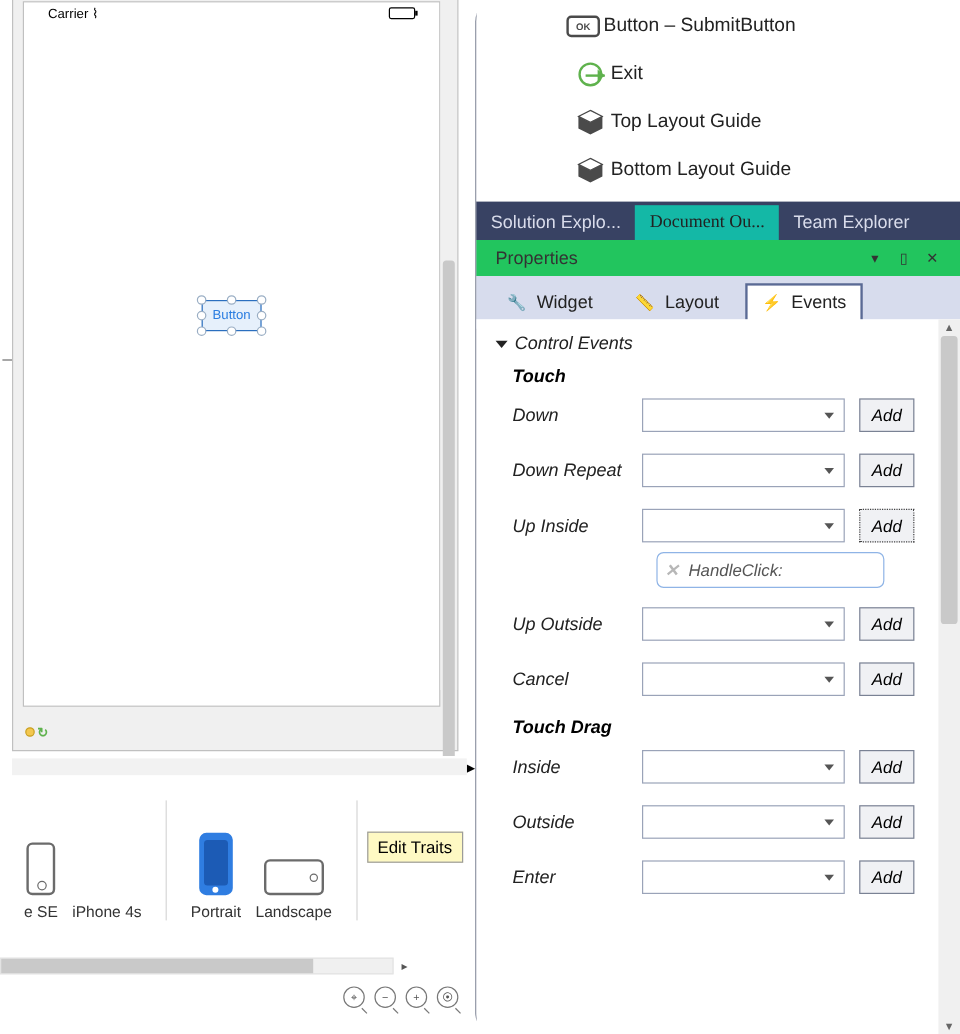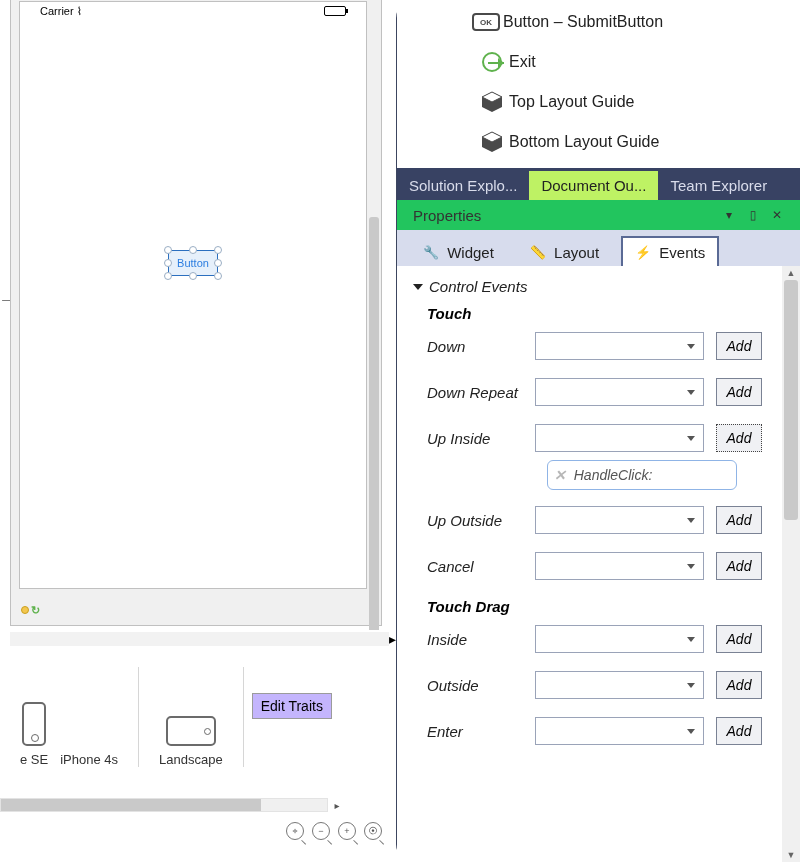--- a/index.html
+++ b/index.html
@@ -34,21 +34,21 @@
   .dev-group { display:flex; flex-direction:row; align-items:flex-end; border-right:1px solid #d6d6d6; padding:0 14px; height:100px; }
   .dev-item { display:flex; flex-direction:column; align-items:center; margin:0 6px; font-size:13px; color:#333; }
   .dev-label { margin-top:6px; }
   .phone-icon { width:24px; height:44px; border:2px solid #6b6b6b; border-radius:5px; position:relative; }
   .phone-icon:after { content:""; position:absolute; bottom:2px; left:50%; width:6px; height:6px; margin-left:-3px; border:1px solid #6b6b6b; border-radius:50%; }
   .phone-blue { width:28px; height:52px; background:#2f7de1; border-radius:6px; position:relative; }
   .phone-blue:before { content:""; position:absolute; top:6px; left:4px; right:4px; bottom:8px; background:#1c5bb5; border-radius:3px; }
   .phone-blue:after { content:""; position:absolute; bottom:2px; left:50%; width:5px; height:5px; margin-left:-3px; background:#fff; border-radius:50%; }
   .land-icon { width:50px; height:30px; border:2px solid #6b6b6b; border-radius:5px; position:relative; }
   .land-icon:after { content:""; position:absolute; right:3px; top:50%; width:5px; height:5px; margin-top:-3px; border:1px solid #6b6b6b; border-radius:50%; }
-  .edit-traits-btn { height:26px; padding:2px 8px; border:1px solid #9b9b9b; background:#c4b5fd; font-size:14px; margin-top:26px; margin-left:8px; }
+  .edit-traits-btn { height:26px; padding:2px 8px; border:1px solid #9b9b9b; background:#fef9c3; font-size:14px; margin-top:26px; margin-left:8px; }
 
   .bottom-hscroll2 { position:absolute; left:0; right:50px; top:796px; height:18px; display:flex; align-items:center; }
   .hsc-track { flex:1; height:14px; background:#f0f0f0; border:1px solid #e3e3e3; position:relative; }
   .hsc-thumb { position:absolute; left:0; width:260px; height:100%; background:#c9c9c9; }
   .hsc-arrow { width:18px; height:14px; display:flex; align-items:center; justify-content:center; font-size:10px; color:#555; }
 
   .zoom-row { position:absolute; right:14px; top:822px; display:flex; gap:8px; font-size:14px; color:#555; }
   .zoom-btn { width:18px; height:18px; border:1px solid #777; border-radius:50%; display:flex; align-items:center; justify-content:center; font-size:9px; position:relative; }
   .zoom-btn:after { content:""; position:absolute; right:-4px; bottom:-4px; width:6px; height:1px; border-bottom:1px solid #777; transform:rotate(45deg); }
 
@@ -60,21 +60,21 @@
   .outline-row.indent2 { padding-left:72px; }
   .ok-icon { width:28px; height:18px; border:2px solid #4a4a4a; border-radius:4px; display:flex; align-items:center; justify-content:center; font-size:8px; font-weight:bold; color:#4a4a4a; letter-spacing:0; }
   .exit-ico { width:20px; height:20px; border:2px solid #5fb24d; border-radius:50%; position:relative; }
   .exit-ico:before { content:""; position:absolute; left:4px; top:8px; width:16px; height:2px; background:#5fb24d; }
   .exit-ico:after { content:""; position:absolute; right:-4px; top:4px; width:0; height:0; border-left:6px solid #5fb24d; border-top:5px solid transparent; border-bottom:5px solid transparent; }
   .cube-ico { width:22px; height:22px; position:relative; }
   .cube-ico svg { display:block; }
 
   .tab-strip-outer { background:#384263; color:#d9dceb; display:flex; height:32px; align-items:flex-end; font-size:15px; }
   .tab-o { padding:6px 12px; display:flex; align-items:center; white-space:nowrap; }
-  .tab-o.active { background:#bef264; color:#222; }
+  .tab-o.active { background:#14b8a6; color:#222;font-family:Liberation Serif, serif; }
 
   .props-header { background:#22c55e; height:30px; display:flex; align-items:center; padding:0 16px; font-size:15px; color:#333; }
   .props-header .spacer { flex:1; }
   .hicon { width:14px; text-align:center; font-size:12px; margin-left:10px; cursor:pointer; }
 
   .prop-tabs { background:#d7dced; height:44px; display:flex; align-items:center; padding:0 12px; gap:8px; }
   .ptab { display:flex; align-items:center; gap:8px; padding:6px 12px; font-size:15px; color:#222; border:2px solid transparent; }
   .ptab.active { background:#fff; border:2px solid #5a6a95; }
   .ptab .pi { font-size:13px; }
 
@@ -140,20 +140,24 @@
       <div class="dev-item">
         <div class="phone-icon"></div>
         <span class="dev-label">e SE</span>
       </div>
       <div class="dev-item">
         <span class="dev-label">iPhone 4s</span>
       </div>
     </div>
     <div class="dev-group">
       <div class="dev-item">
+        <div class="phone-blue"></div>
+        <span class="dev-label">Portrait</span>
+      </div>
+      <div class="dev-item">
         <div class="land-icon"></div>
         <span class="dev-label">Landscape</span>
       </div>
     </div>
     <button class="edit-traits-btn">Edit Traits</button>
   </div>
 
   <div class="bottom-hscroll2">
     <div class="hsc-track">
         <div class="hsc-thumb"></div>

